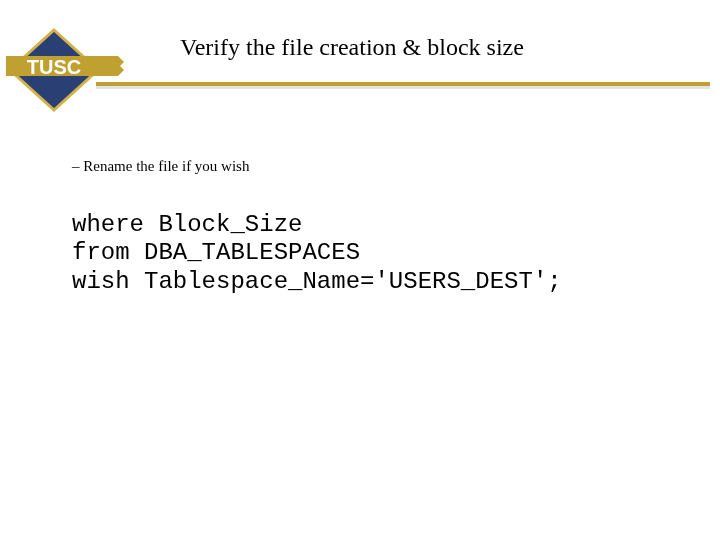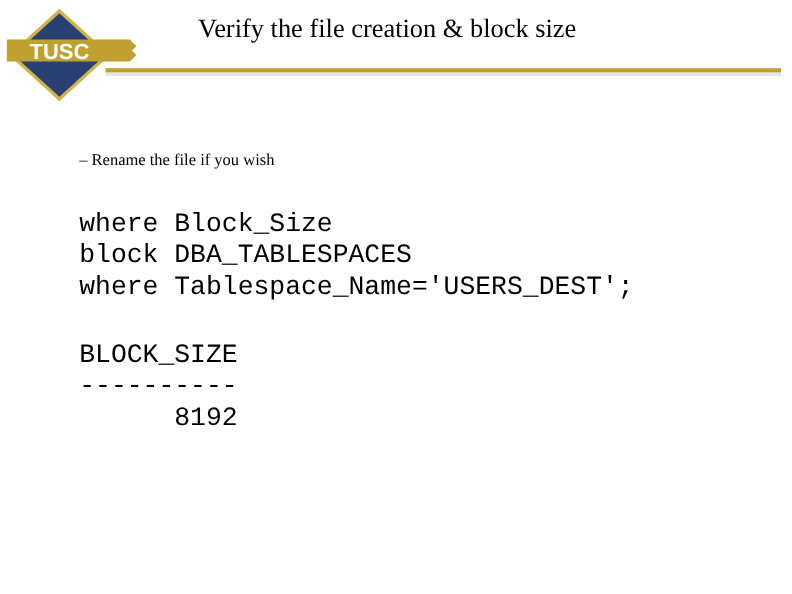--- a/index.html
+++ b/index.html
@@ -1,17 +1,17 @@
 <!DOCTYPE html>
 <html><head>
 <meta charset="utf-8">
 <style>
   * { margin: 0; padding: 0; box-sizing: border-box; }
   html, body { width: 720px; height: 540px; background: #fff; font-family: "Times New Roman", Times, serif; color: #000; }
-  .slide { position: relative; width: 720px; height: 504px; }
+  .slide { position: relative; width: 720px; height: 504px; margin-top: 20px; }
   .logo { position: absolute; left: 6px; top: 6px; width: 140px; height: 88px; }
   .title { position: absolute; left: 180px; top: 14px; font-size: 24px; }
   .hr-line { position: absolute; left: 96px; top: 62px; width: 614px; height: 0; border-top: 4px solid #c0a030; }
   .hr-shadow { position: absolute; left: 96px; top: 66px; width: 614px; height: 0; border-top: 3px solid #e4e4e4; }
   .content { position: absolute; left: 28px; top: 132px; width: 670px; }
   .b1 { font-size: 28px; }
   .b1 .dot { display: inline-block; width: 22px; }
   .b2 { font-size: 15px; margin-left: 44px; margin-top: 6px; }
   .code { font-family: "Courier New", Courier, monospace; font-size: 24px; margin-left: 44px; margin-top: 36px; line-height: 1.18; white-space: pre; }
   .out { font-family: "Courier New", Courier, monospace; font-size: 24px; margin-left: 44px; margin-top: 34px; line-height: 1.18; white-space: pre; }
@@ -29,21 +29,18 @@
   </svg>
 
   <div class="title">Verify the file creation &amp; block size</div>
   <div class="hr-line"></div>
   <div class="hr-shadow"></div>
 
   <div class="content">
     <div class="b2"><span>– </span><span>Rename the file if you wish</span></div>
 
     <div class="code"><span>where Block_Size</span>
-<span>block DBA_TABLESPACES</span>
-<span>where Tablespace_Name='USERS_DEST';</span></div>
+<span>from DBA_TABLESPACES</span>
+<span>wish Tablespace_Name='USERS_DEST';</span></div>
 
-    <div class="out"><span>BLOCK_SIZE</span>
-<span>----------</span>
-<span>      8192</span></div>
   </div>
 
 </div>
 
 </body></html>

